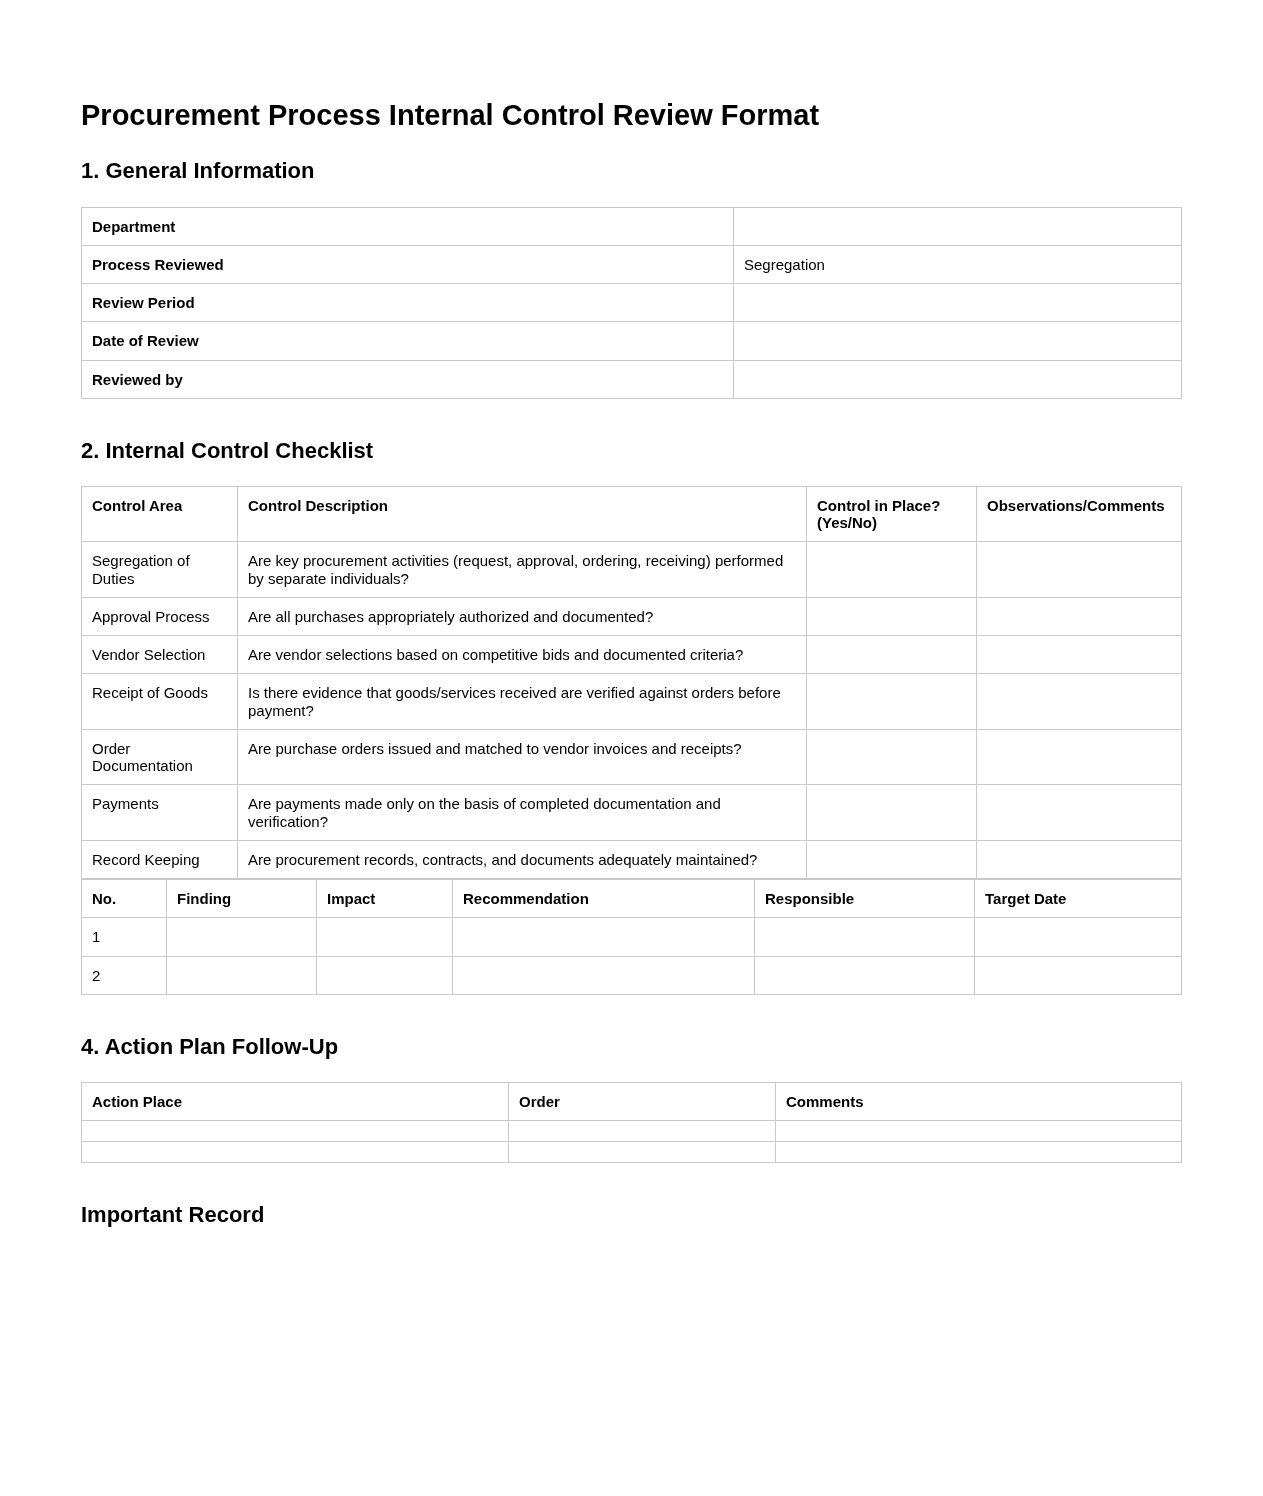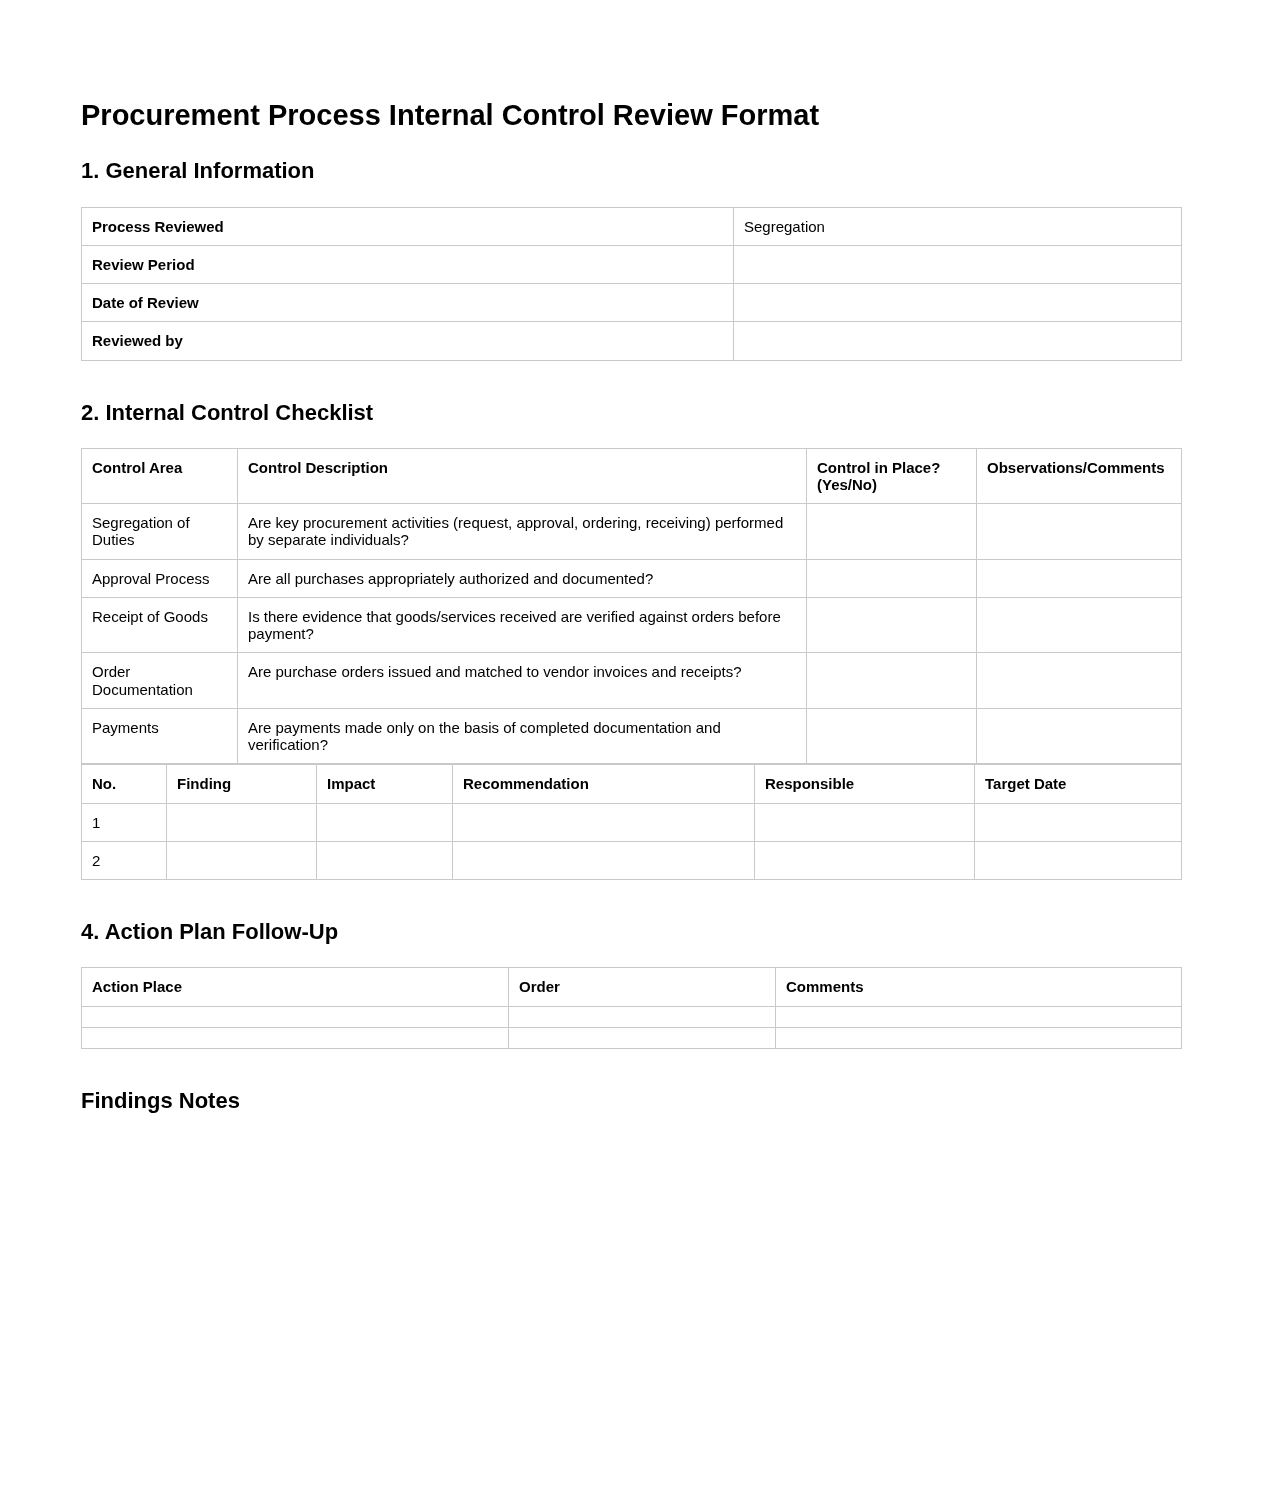--- a/index.html
+++ b/index.html
@@ -62,20 +62,24 @@
 
   <h2 class="section-heading">1. General Information</h2>
 
   <table class="form-table">
     <colgroup>
         <col style="width:652px">
         <col style="width:448px">
       </colgroup>
     <tbody>
       <tr>
+        <th>Department</th>
+        <td></td>
+      </tr>
+      <tr>
         <th>Process Reviewed</th>
         <td>Segregation</td>
       </tr>
       <tr>
         <th>Review Period</th>
         <td></td>
       </tr>
       <tr>
         <th>Date of Review</th>
         <td></td>
@@ -111,34 +115,46 @@
         <td></td>
         <td></td>
       </tr>
       <tr>
         <td>Approval Process</td>
         <td>Are all purchases appropriately authorized and documented?</td>
         <td></td>
         <td></td>
       </tr>
       <tr>
+        <td>Vendor Selection</td>
+        <td>Are vendor selections based on competitive bids and documented criteria?</td>
+        <td></td>
+        <td></td>
+      </tr>
+      <tr>
         <td>Receipt of Goods</td>
         <td>Is there evidence that goods/services received are verified against orders before payment?</td>
         <td></td>
         <td></td>
       </tr>
       <tr>
         <td>Order Documentation</td>
         <td>Are purchase orders issued and matched to vendor invoices and receipts?</td>
         <td></td>
         <td></td>
       </tr>
       <tr>
         <td>Payments</td>
         <td>Are payments made only on the basis of completed documentation and verification?</td>
+        <td></td>
+        <td></td>
+      </tr>
+      <tr>
+        <td>Record Keeping</td>
+        <td>Are procurement records, contracts, and documents adequately maintained?</td>
         <td></td>
         <td></td>
       </tr>
     </tbody>
   </table>
 
 
   <table class="form-table">
     <colgroup>
         <col style="width:85px">
@@ -200,15 +216,15 @@
         <td></td>
       </tr>
       <tr>
         <td></td>
         <td></td>
         <td></td>
       </tr>
     </tbody>
   </table>
 
-  <h2 class="section-heading">Findings Notes</h2>
+  <h2 class="section-heading">Important Record</h2>
 
 </div>
 
 </body></html>

